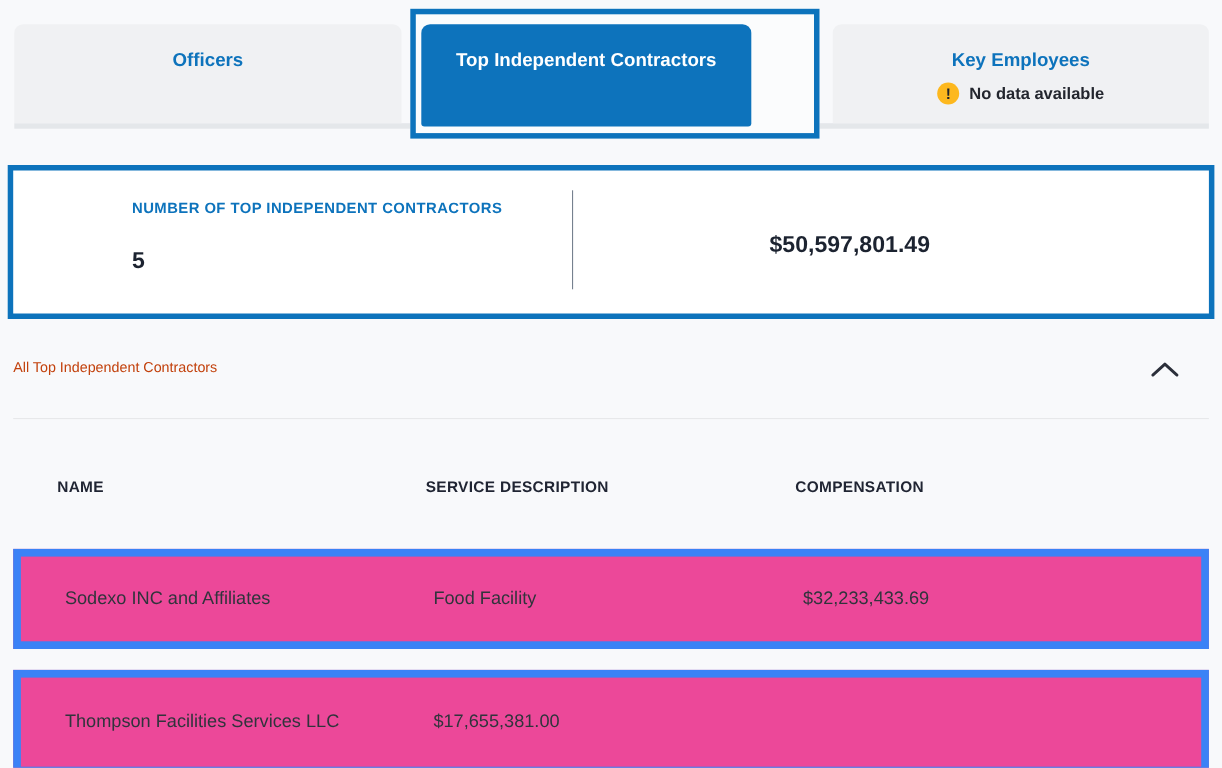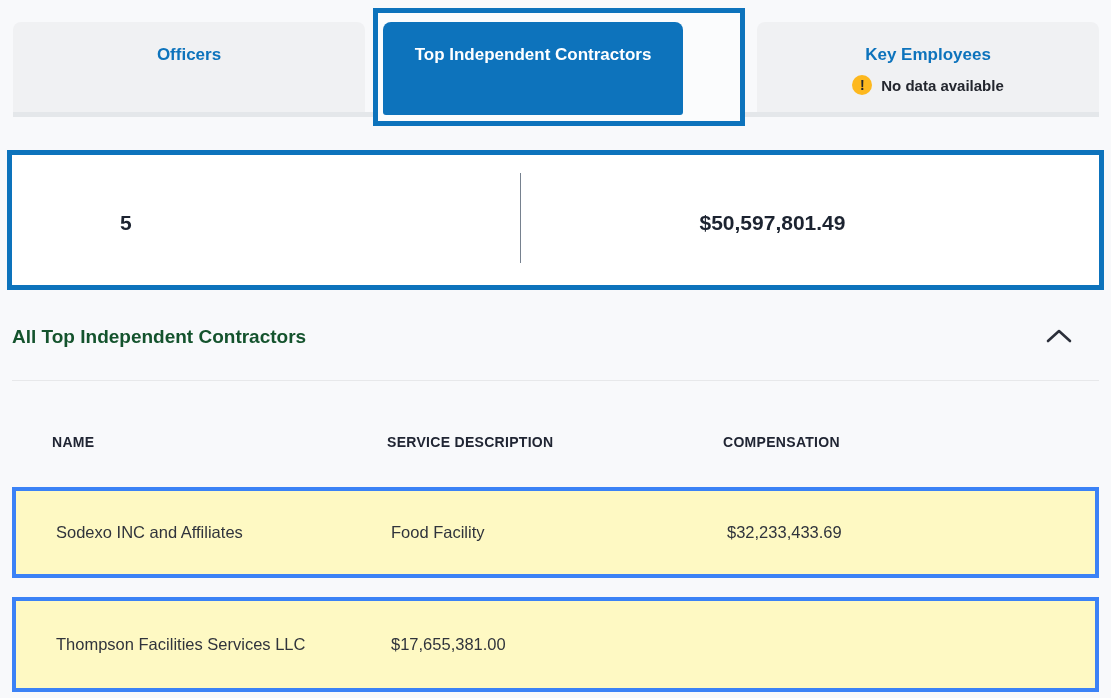--- a/index.html
+++ b/index.html
@@ -70,21 +70,21 @@
     color:#0d73bc; text-transform:uppercase;
   }
   .summary-label.muted { color:#66707d; letter-spacing:1.6px; }
   .summary-value {
     margin-top:29px; font-size:21px; font-weight:bold; color:#1c2330;
   }
 
   
   .section-title {
     position:absolute; left:12px; top:326px;
-    font-size:19px; font-weight:bold; color:#14532d;
+    font-size:13px; font-weight:normal; color:#c2410c;
   }
   .collapse-btn {
     position:absolute; left:1038px; top:318px; width:42px; height:36px;
     background:transparent; border:none; cursor:pointer;
     display:flex; align-items:center; justify-content:center;
   }
   .section-divider {
     position:absolute; left:12px; top:380px; width:1087px; height:1px;
     background:#e7e8ea;
   }
@@ -94,21 +94,21 @@
     position:absolute; left:12px; width:1087px;
     display:grid; grid-template-columns:335px 336px auto;
     padding-left:40px; align-items:center;
   }
   .thead { top:428px; height:28px; }
   .th {
     font-size:14px; font-weight:bold; letter-spacing:0.3px;
     color:#20253355; color:#202533; text-transform:uppercase;
   }
   .trow {
-    background:#fef9c3; border:4px solid #3b82f6;
+    background:#ec4899; border:7px solid #3b82f6;margin-top:12px;
   }
   .trow.r0 { top:487px; height:91px; }
   .trow.r1 { top:597px; height:95px; }
   .td { font-size:16.5px; color:#30343c; }
 </style>
 </head>
 <body>
 
 <div class="page">
 
@@ -126,20 +126,21 @@
   <div class="tab tab-key">
     <span class="tab-title">Key Employees</span>
     <span class="tab-status">
       <span class="warn-icon">!</span>
       <span class="tab-status-text">No data available</span>
     </span>
   </div>
 
   <div class="summary">
     <div class="summary-col left">
+      <div class="summary-label">NUMBER OF TOP INDEPENDENT CONTRACTORS</div>
       <div class="summary-value">5</div>
     </div>
     <div class="summary-divider"></div>
     <div class="summary-col right">
       <div class="summary-value">$50,597,801.49</div>
     </div>
   </div>
 
   <div class="section-title">All Top Independent Contractors</div>
   <button class="collapse-btn">

